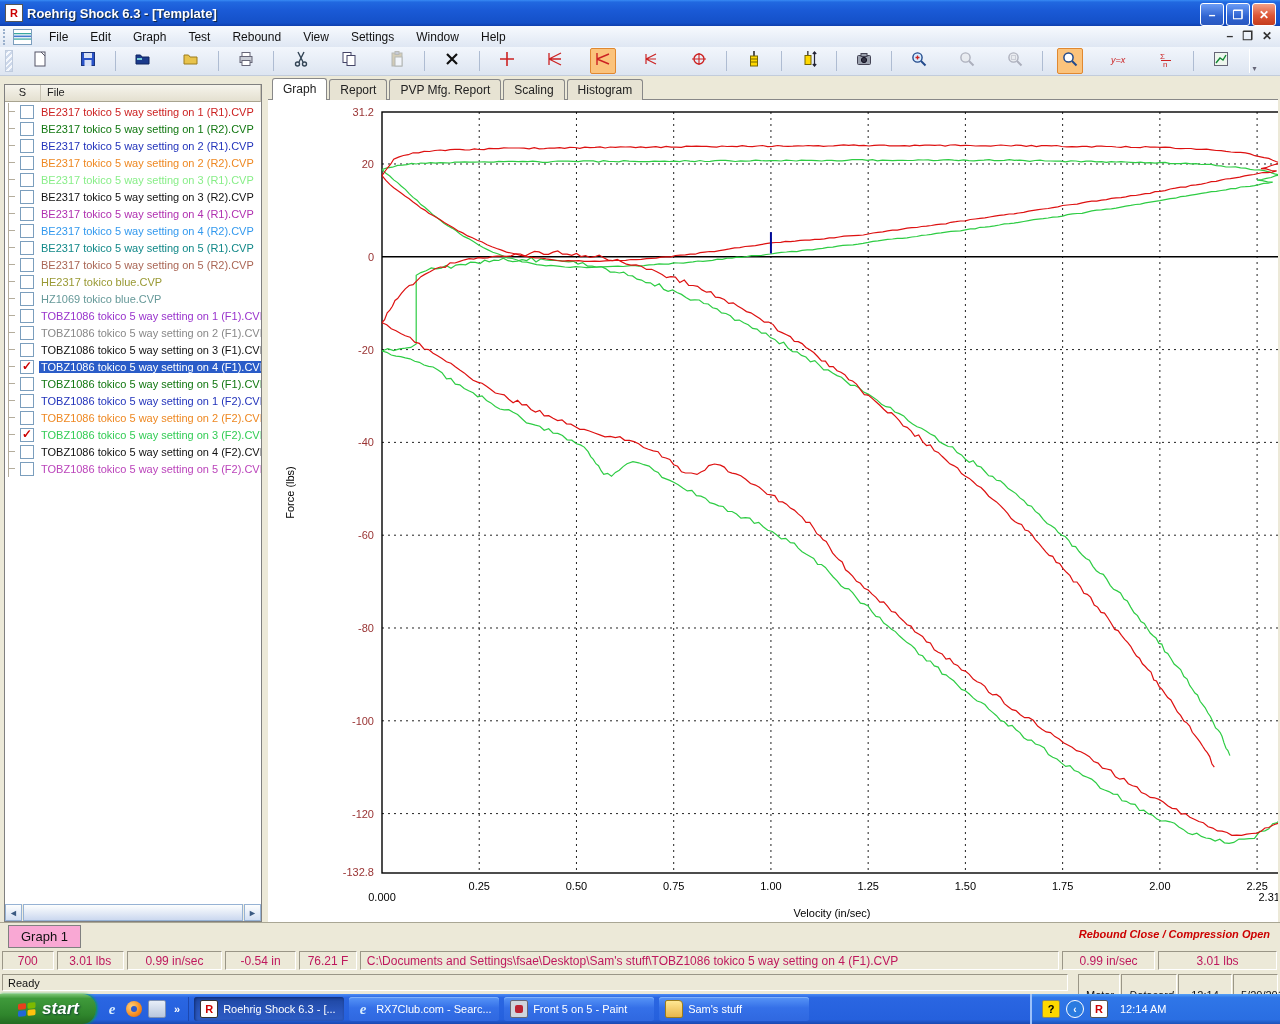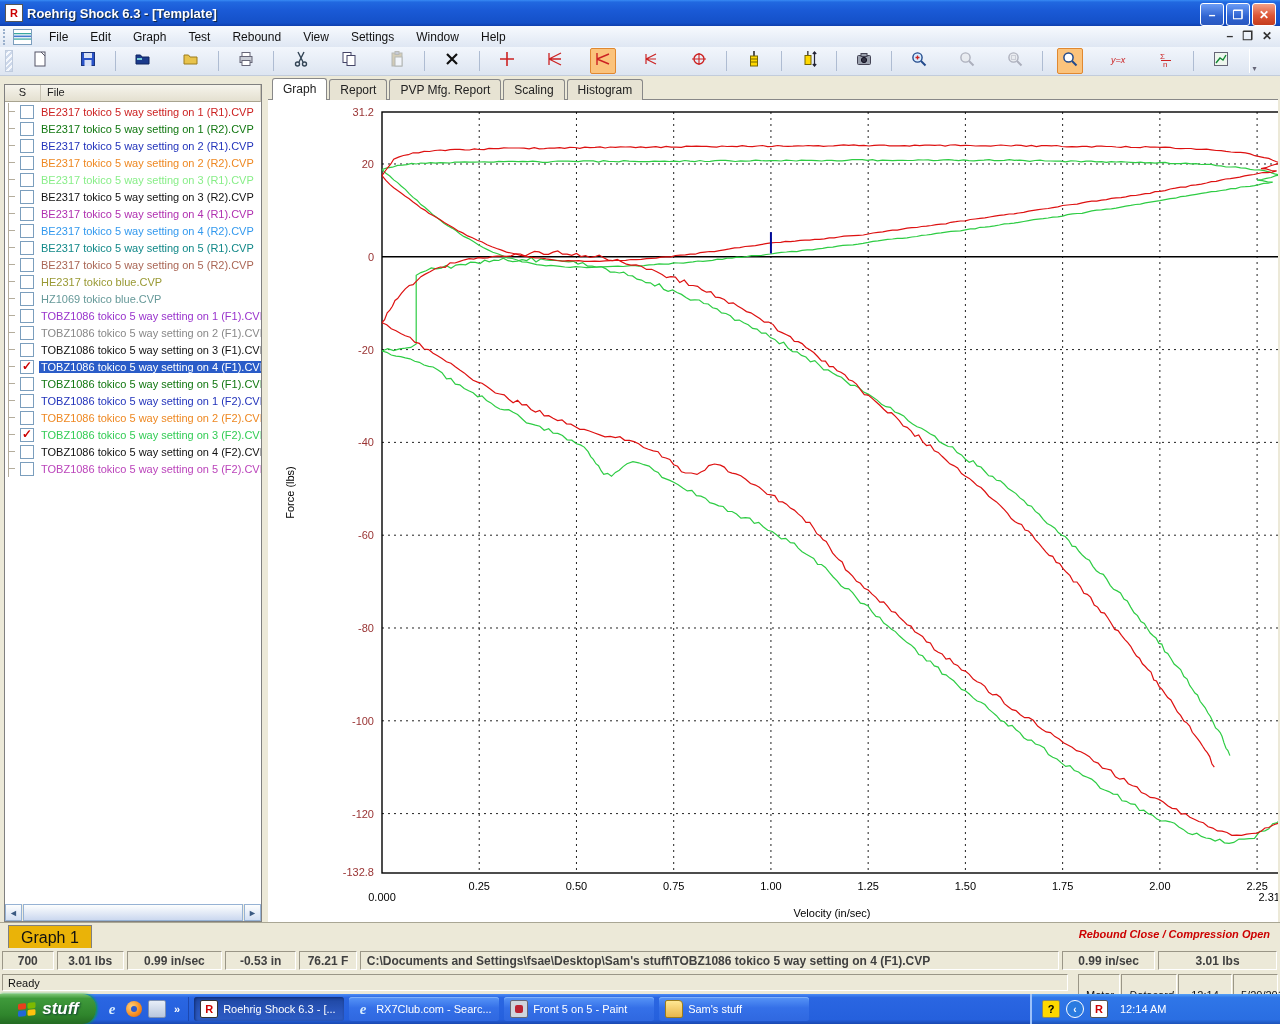--- a/index.html
+++ b/index.html
@@ -58,26 +58,26 @@
   
   #chart-panel{position:absolute;left:268px;top:76px;width:1010px;height:846px;background:#fff;}
   #tabbar{position:absolute;left:0;top:0;width:100%;height:24px;background:#ece9d8;
     border-bottom:1px solid #888;display:flex;align-items:flex-end;padding-left:4px;box-sizing:border-box;font-size:12px;}
   .tab{padding:3px 10px 3px;border:1px solid #888;border-bottom:none;background:#e7e3d3;margin-right:2px;
     border-radius:3px 3px 0 0;position:relative;top:1px;color:#222;}
   .tab.active{background:#fff;padding-bottom:4px;z-index:2;}
   #chart-svg{position:absolute;left:0;top:24px;}
   
   #bottom-strip{position:absolute;left:0;top:922px;width:1280px;height:26px;background:#ece9d8;border-top:1px solid #a9a694;}
-  #graph1-tab{position:absolute;left:8px;top:2px;padding:3px 12px;font-size:16px;background:#eab308;
+  #graph1-tab{position:absolute;left:8px;top:2px;padding:3px 12px;font-size:13px;background:#f9a8d4;
     border:1px solid #808080;border-radius:0 0 0 0;color:#111;}
   #annotation{position:absolute;right:10px;top:5px;font-size:11px;font-style:italic;font-weight:bold;color:#cc0000;}
   
   #status1{position:absolute;left:0;top:948px;width:1280px;height:24px;background:#ece9d8;display:flex;align-items:center;padding-left:2px;box-sizing:border-box;}
-  .scell{height:19px;line-height:18px;font-size:12px;font-weight:bold;color:#404040;background:#ece9d8;
+  .scell{height:19px;line-height:18px;font-size:12px;font-weight:normal;color:#be185d;background:#ece9d8;
     border:1px solid;border-color:#9a9687 #fff #fff #9a9687;margin-right:3px;box-sizing:border-box;
     text-align:center;overflow:hidden;white-space:nowrap;}
   .scell.path{text-align:left;padding-left:6px;}
   #status2{position:absolute;left:0;top:972px;width:1280px;height:22px;background:#ece9d8;font-size:11px;color:#111;}
   #ready-cell{position:absolute;left:2px;top:2px;width:1066px;height:17px;line-height:16px;padding-left:5px;
     border:1px solid;border-color:#9a9687 #fff #fff #9a9687;box-sizing:border-box;}
   .s2cell{position:absolute;top:2px;height:17px;line-height:16px;padding:12px 7px;
     border:1px solid;border-color:#9a9687 #fff #fff #9a9687;box-sizing:border-box;}
   
   #taskbar{position:absolute;left:0;top:994px;width:1280px;height:30px;
@@ -485,21 +485,21 @@
 
   <div id="bottom-strip">
     <span id="graph1-tab">Graph 1</span>
     <span id="annotation">Rebound Close / Compression Open</span>
   </div>
 
   <div id="status1">
       <div class="scell" style="width: 52px;">700</div>
       <div class="scell" style="width: 68px;">3.01 lbs</div>
       <div class="scell" style="width: 96px;">0.99 in/sec</div>
-      <div class="scell" style="width: 72px;">-0.53 in</div>
+      <div class="scell" style="width: 72px;">-0.54 in</div>
       <div class="scell" style="width: 58px;">76.21 F</div>
       <div class="scell path" style="width: 706px;">C:\Documents and Settings\fsae\Desktop\Sam's stuff\TOBZ1086 tokico 5 way setting on 4 (F1).CVP</div>
       <div class="scell" style="width: 94px;">0.99 in/sec</div>
       <div class="scell" style="width: 120px;">3.01 lbs</div>
     </div>
 
   <div id="status2">
     <span id="ready-cell">Ready</span>
   <span class="s2cell" style="left: 1078px; width: 42px; text-align: center;">Motor</span>
       <span class="s2cell" style="left: 1121px; width: 56px; text-align: center; font-style: italic;">Datacard</span>
@@ -510,21 +510,21 @@
   <div id="taskbar">
     <div id="start-btn">
       <svg width="20" height="18" viewBox="0 0 20 18">
         <g transform="skewY(-6)">
           <rect x="1" y="4" width="8" height="6" rx="1.5" fill="#e8401c"></rect>
           <rect x="10.5" y="4" width="8" height="6" rx="1.5" fill="#7cba00"></rect>
           <rect x="1" y="11" width="8" height="6" rx="1.5" fill="#2167d8"></rect>
           <rect x="10.5" y="11" width="8" height="6" rx="1.5" fill="#ffc20e"></rect>
         </g>
       </svg>
-      <span>stuff</span>
+      <span>start</span>
     </div>
     <div id="quick-launch">
         <span>
           <span class="ticon16" style="color:#d6ecff;font-style:italic;font-family:'Liberation Serif',serif;font-size:15px;">e</span>
         </span>
         <span>
           <span class="ticon16" style="background:radial-gradient(circle at 35% 35%,#ffd27c,#f68b1f 60%,#c85a10);border-radius:50%;">
             <span style="width:6px;height:6px;border-radius:50%;background:#2a5bd0;"></span>
           </span>
         </span>

